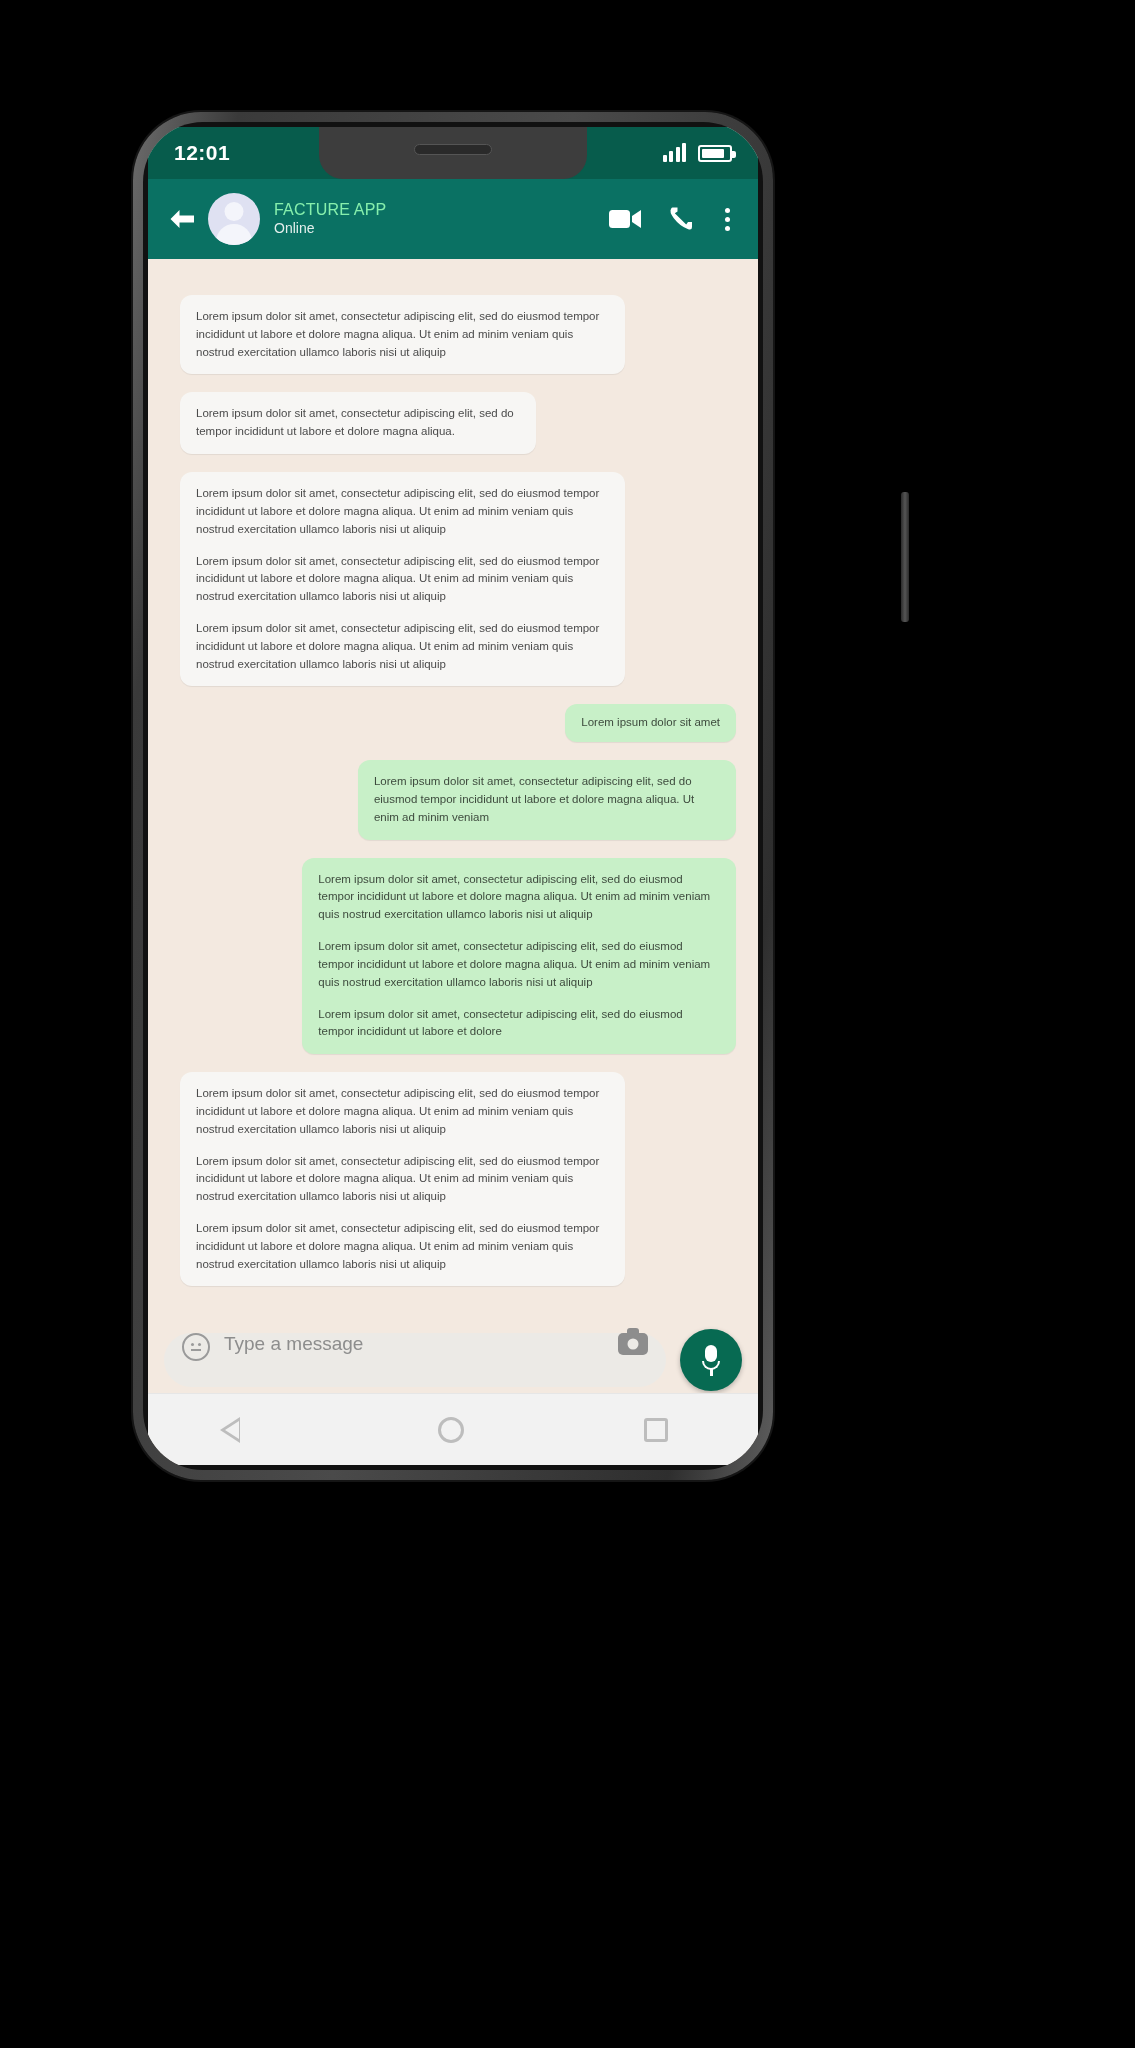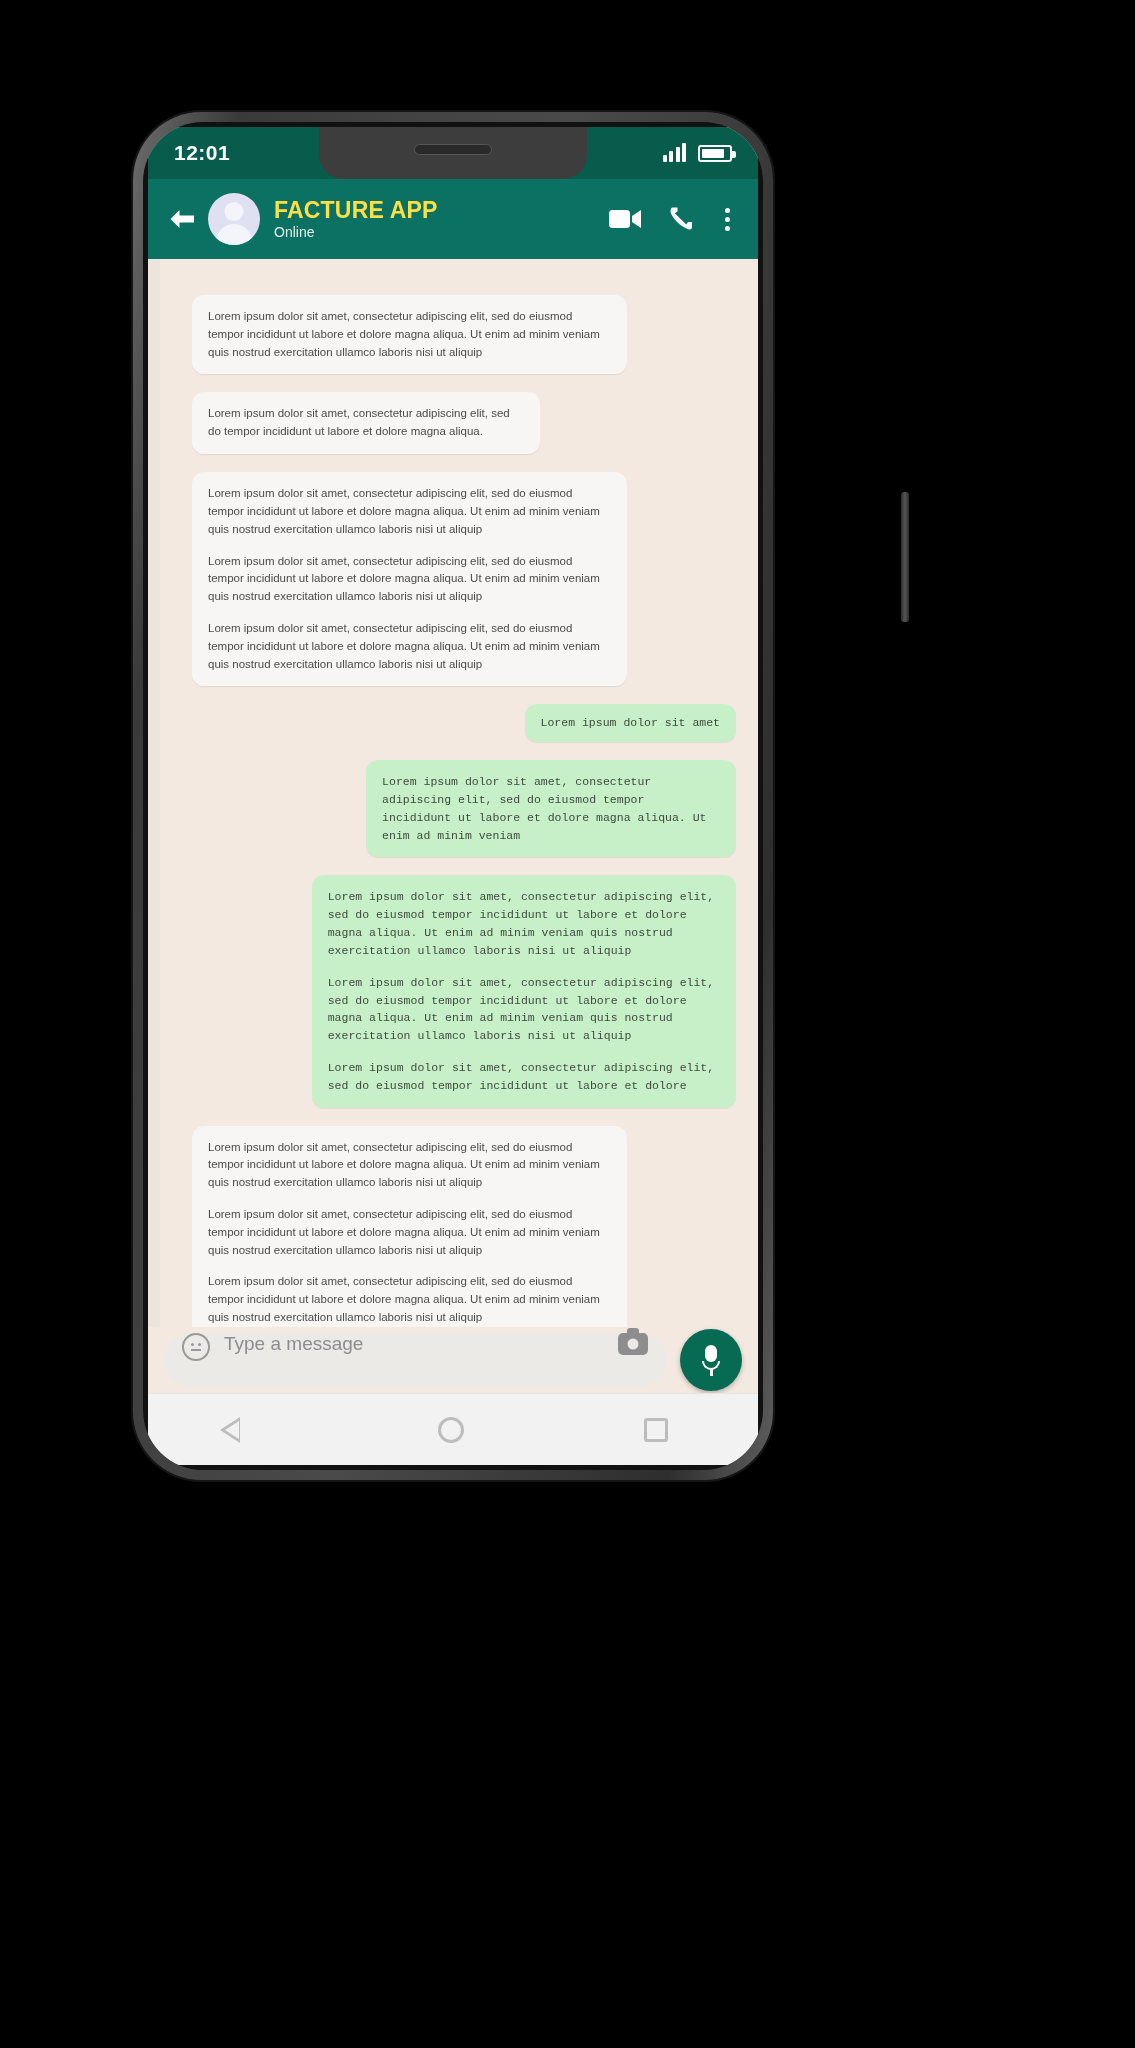--- a/index.html
+++ b/index.html
@@ -76,38 +76,37 @@
   }
   .back-arrow{ width:40px; height:40px; display:flex; align-items:center; justify-content:center; flex:0 0 auto; }
   .avatar{
     width:52px; height:52px; border-radius:50%;
     background:#dfe1f2; margin-left:6px; flex:0 0 auto;
     position:relative; overflow:hidden;
   }
   .avatar .head{ position:absolute; left:50%; top:9px; transform:translateX(-50%); width:19px; height:19px; border-radius:50%; background:#f4f5fb; }
   .avatar .body{ position:absolute; left:50%; top:31px; transform:translateX(-50%); width:36px; height:28px; border-radius:18px 18px 0 0; background:#f4f5fb; }
   .titlewrap{ margin-left:14px; flex:1 1 auto; min-width:0; }
-  .ctitle{ color:#fde047; font-size:23px; font-weight:bold; letter-spacing:.2px; line-height:1.05; white-space:nowrap; }
+  .ctitle{ color:#86efac; font-size:16px; font-weight:normal; letter-spacing:.2px; line-height:1.05; white-space:nowrap; }
   .cstatus{ color:#e3efec; font-size:14px; margin-top:2px; }
   .header-actions{ display:flex; align-items:center; gap:26px; flex:0 0 auto; padding-right:4px; }
   .hicon{ display:flex; align-items:center; justify-content:center; }
   .dots{ display:flex; flex-direction:column; gap:4px; align-items:center; padding:0 6px; }
   .dots span{ width:5px; height:5px; border-radius:50%; background:#fff; display:block; }
 
   
   .chat{
     position:absolute; left:0; right:0; top:132px; bottom:138px;
     background:#f3e9e0;
     padding:36px 22px 10px 32px;
     overflow:hidden;
-    margin-left:12px;
   }
   .row{ display:flex; margin-bottom:18px; }
   .row.in{ justify-content:flex-start; }
-  .row.out{ justify-content:flex-end;font-family:Liberation Mono, monospace; }
+  .row.out{ justify-content:flex-end; }
   .bubble{
     border-radius:12px; padding:13px 16px;
     font-size:11.5px; line-height:1.55; color:#4b4b4b;
     box-shadow:0 1px 1px rgba(0,0,0,.07);
     max-width:78%;
   }
   .bubble.in{ background:#f7f6f4; }
   .bubble.out{ background:#c8f0c8; color:#3d4a3d; }
   .bubble p + p{ margin-top:14px; }
   .bubble.short{ padding:10px 16px; }

